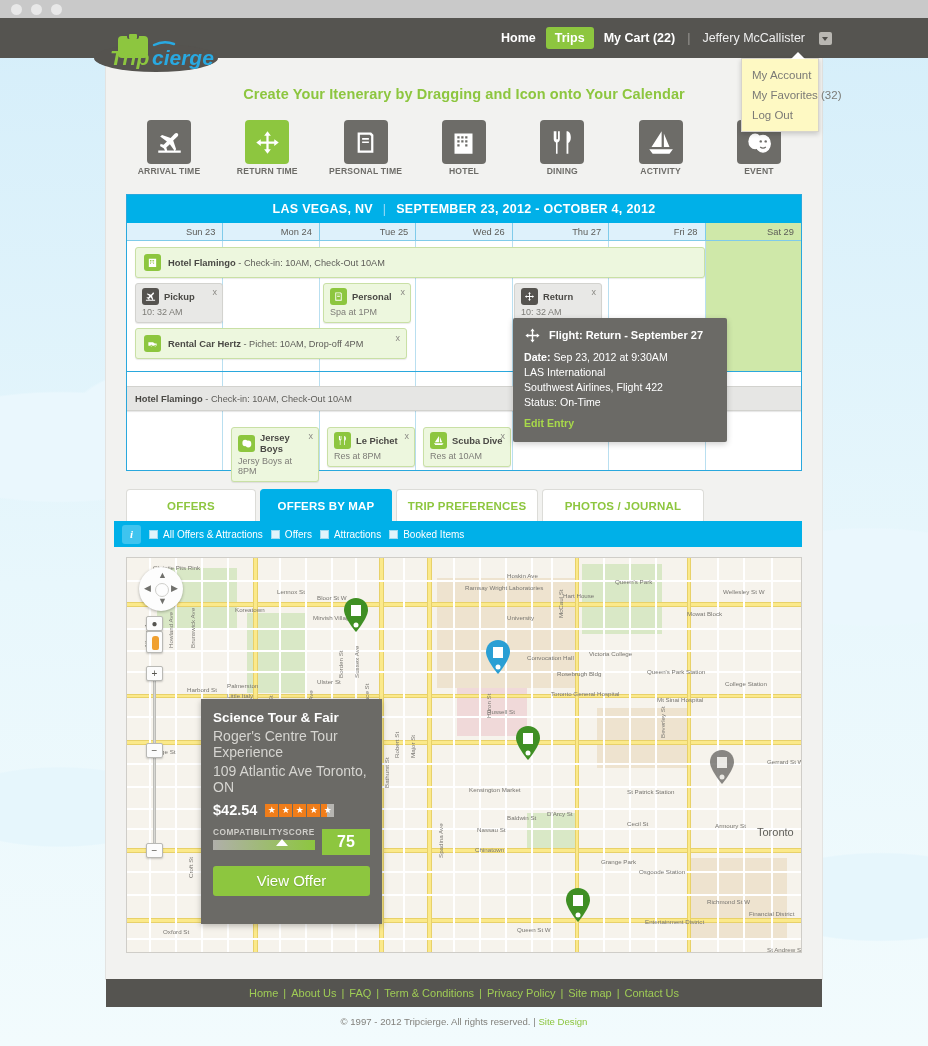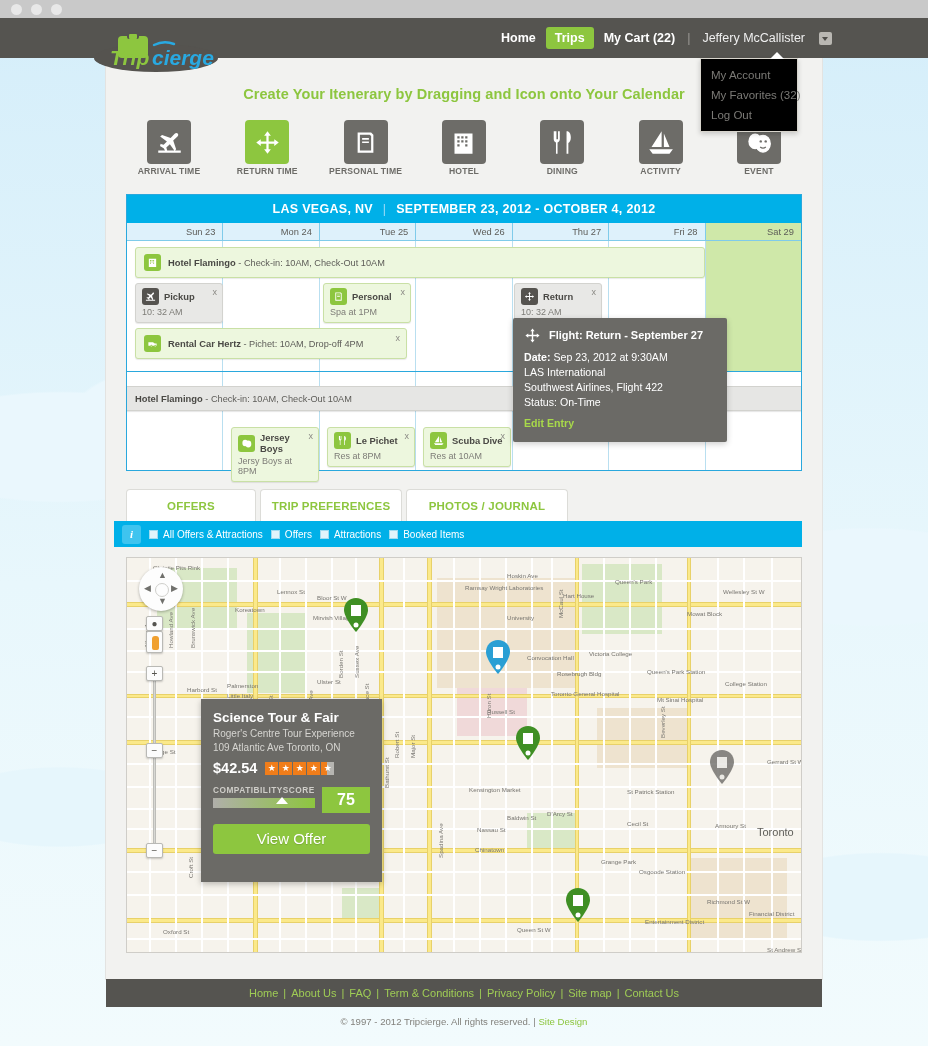--- a/index.html
+++ b/index.html
@@ -57,22 +57,22 @@
     border-radius: 2px; position: relative; margin-left: 4px; vertical-align: -2px;
   }
   .caret-box:after {
     content: ""; position: absolute; left: 3px; top: 5px;
     border-left: 3.5px solid transparent; border-right: 3.5px solid transparent;
     border-top: 4px solid #4e4d49;
   }
 
   
   .dropdown {
-    position: absolute; left: 700px; top: 58px; width: 98px;
-    background: #000000; border: 1px solid #d7d4cc;
+    position: absolute; left: 741px; top: 58px; width: 78px;
+    background: #fef9c3; border: 1px solid #d7d4cc;
     box-shadow: 0 2px 5px rgba(0,0,0,.18);
     padding: 6px 0 6px 0; z-index: 55;
   }
   .dropdown:before {
     content:""; position:absolute; right: 13px; top: -7px;
     border-left: 7px solid transparent; border-right: 7px solid transparent;
     border-bottom: 7px solid #fff;
   }
   .dropdown .item {
     font-size: 11.5px; color: #7b7a76; padding: 4px 10px; cursor: pointer;
@@ -259,21 +259,21 @@
     border-radius: 3px 3px 2px 2px; background:#f0a030;
   }
 
   
   .offer {
     position: absolute; left: 74px; top: 141px; width: 181px;
     background: #6b6a66; padding: 11px 12px 28px 12px; z-index: 12;
     box-shadow: 0 2px 6px rgba(0,0,0,.25);
   }
   .offer .o-title { color: #fff; font-size: 13.5px; font-weight: bold; }
-  .offer .o-line { color: #d6d5d1; font-size: 10px; margin-top: 3px; }
+  .offer .o-line { color: #d6d5d1; font-size: 14px; margin-top: 3px; }
   .o-pricerow { display: flex; align-items: center; gap: 8px; margin-top: 7px; }
   .o-price { color: #fff; font-size: 14.5px; font-weight: bold; }
   .stars { display: flex; gap: 1px; }
   .star {
     width: 13px; height: 13px; background: #f07d1a; display: flex;
     align-items: center; justify-content: center; color: #fff; font-size: 9px;
   }
   .star.half { background: linear-gradient(90deg, #f07d1a 50%, #b6b5b1 50%); }
   .o-compat { margin-top: 9px; display: flex; align-items: flex-start; gap: 7px; }
   .o-barwrap { flex: 1; }
@@ -569,20 +569,21 @@
           </span>
           <span class="ttl">Scuba Dive</span>
         </div>
         <div class="sub">Res at 10AM</div>
       </div>
     </div>
   </div>
 
   <div class="tabs">
     <div class="tab t1">OFFERS</div>
+    <div class="tab t2 active">OFFERS BY MAP</div>
     <div class="tab t3">TRIP PREFERENCES</div>
     <div class="tab t4">PHOTOS / JOURNAL</div>
   </div>
 
   <div class="filterbar">
     <div class="info-btn">i</div>
     <label class="fchk">
       <span class="box"></span>
       <span>All Offers &amp; Attractions</span>
     </label>

